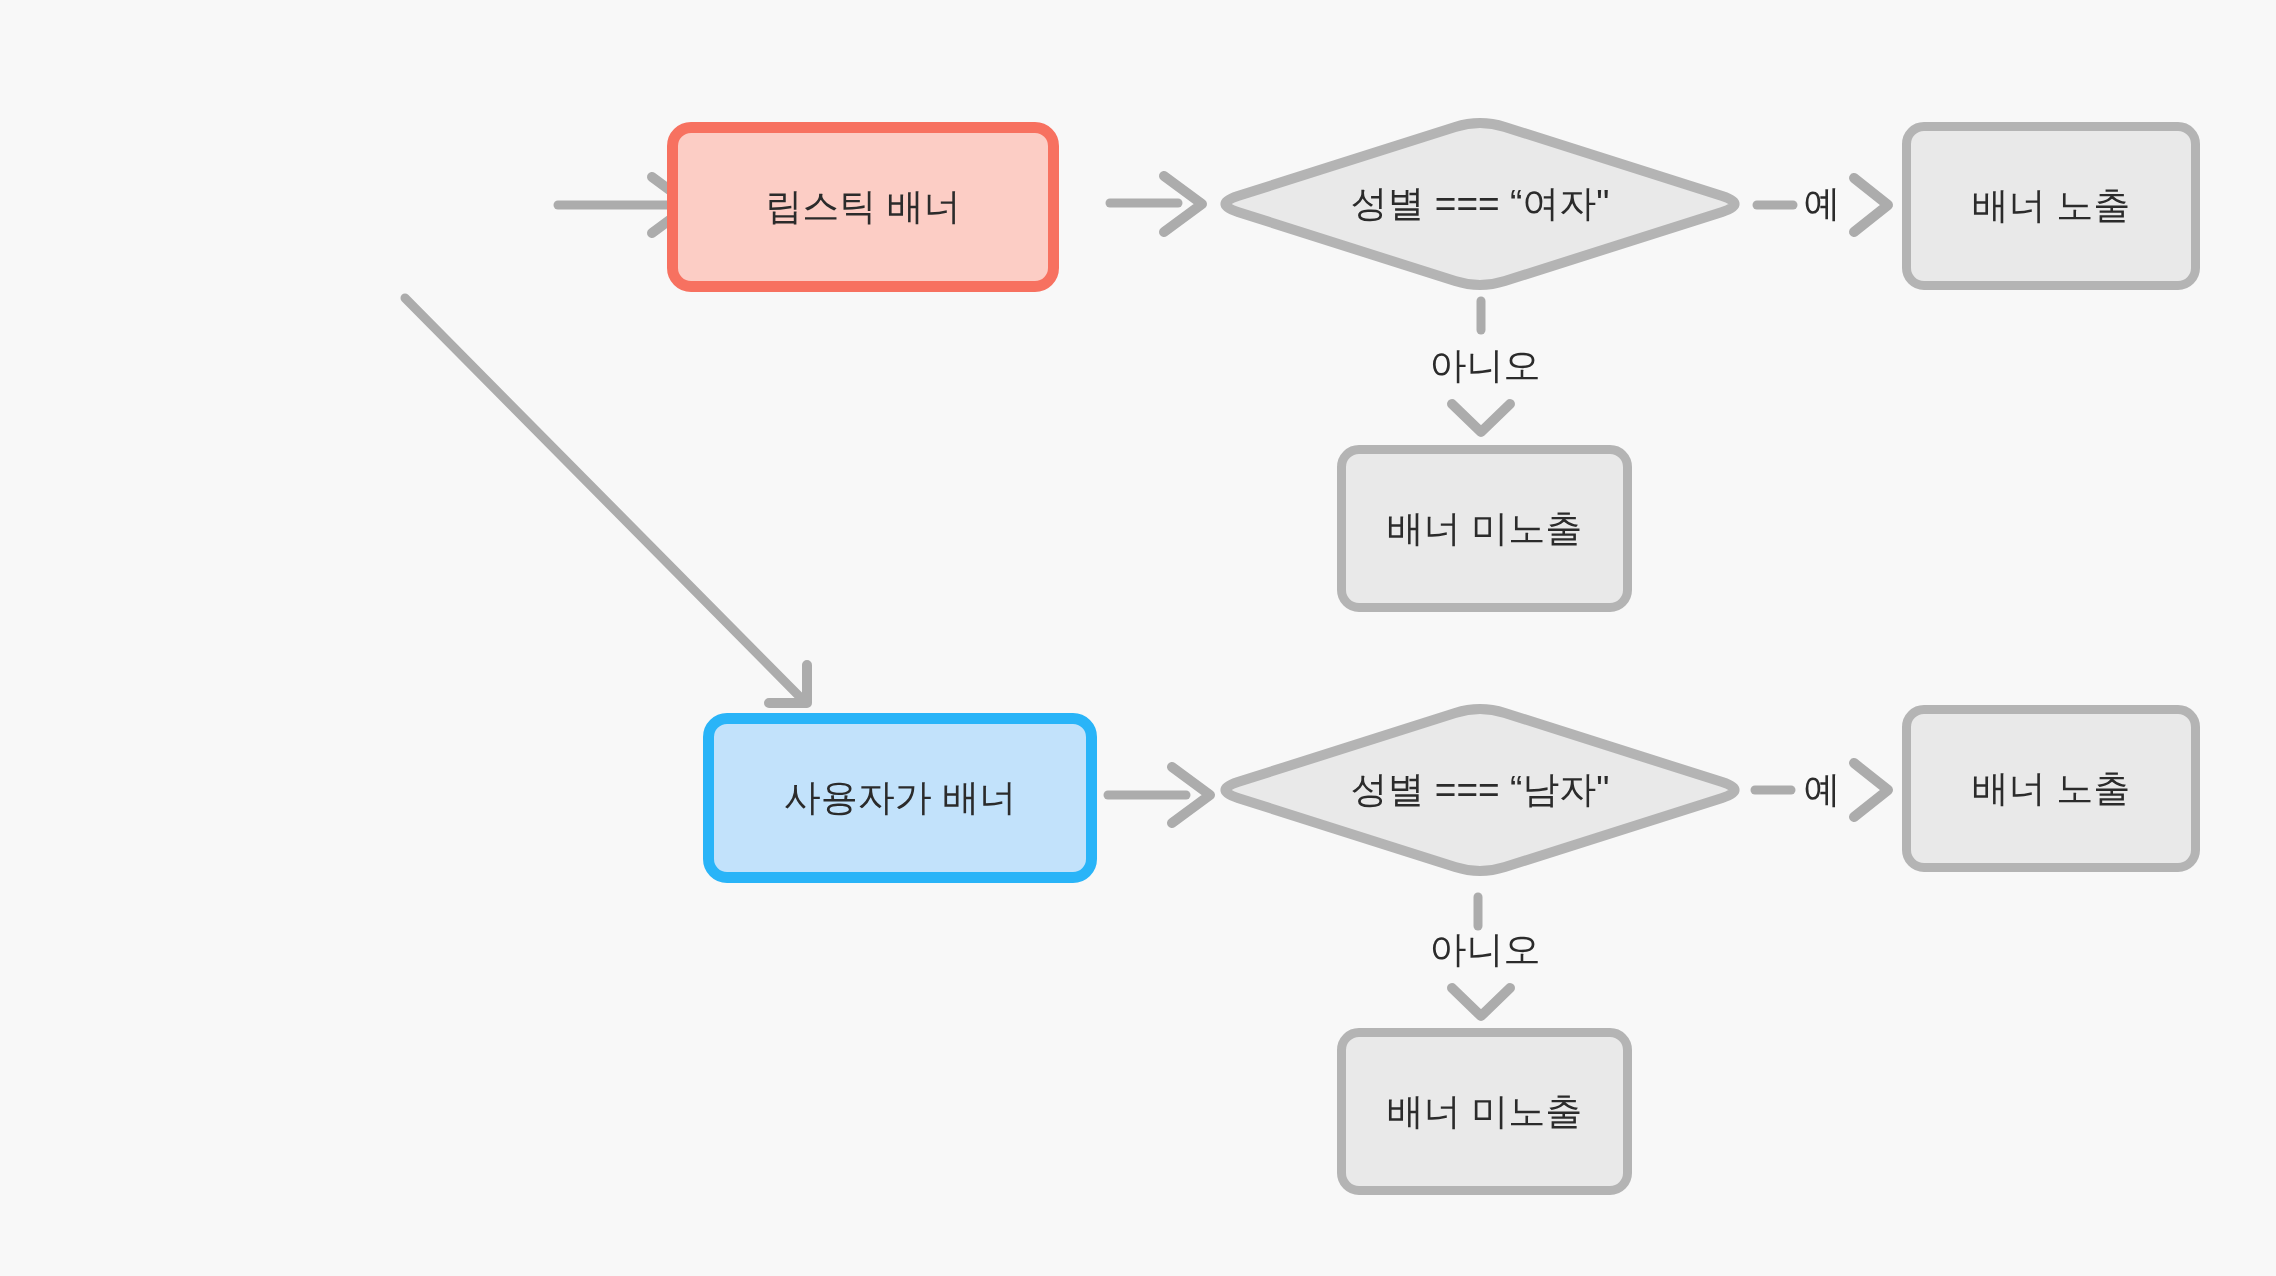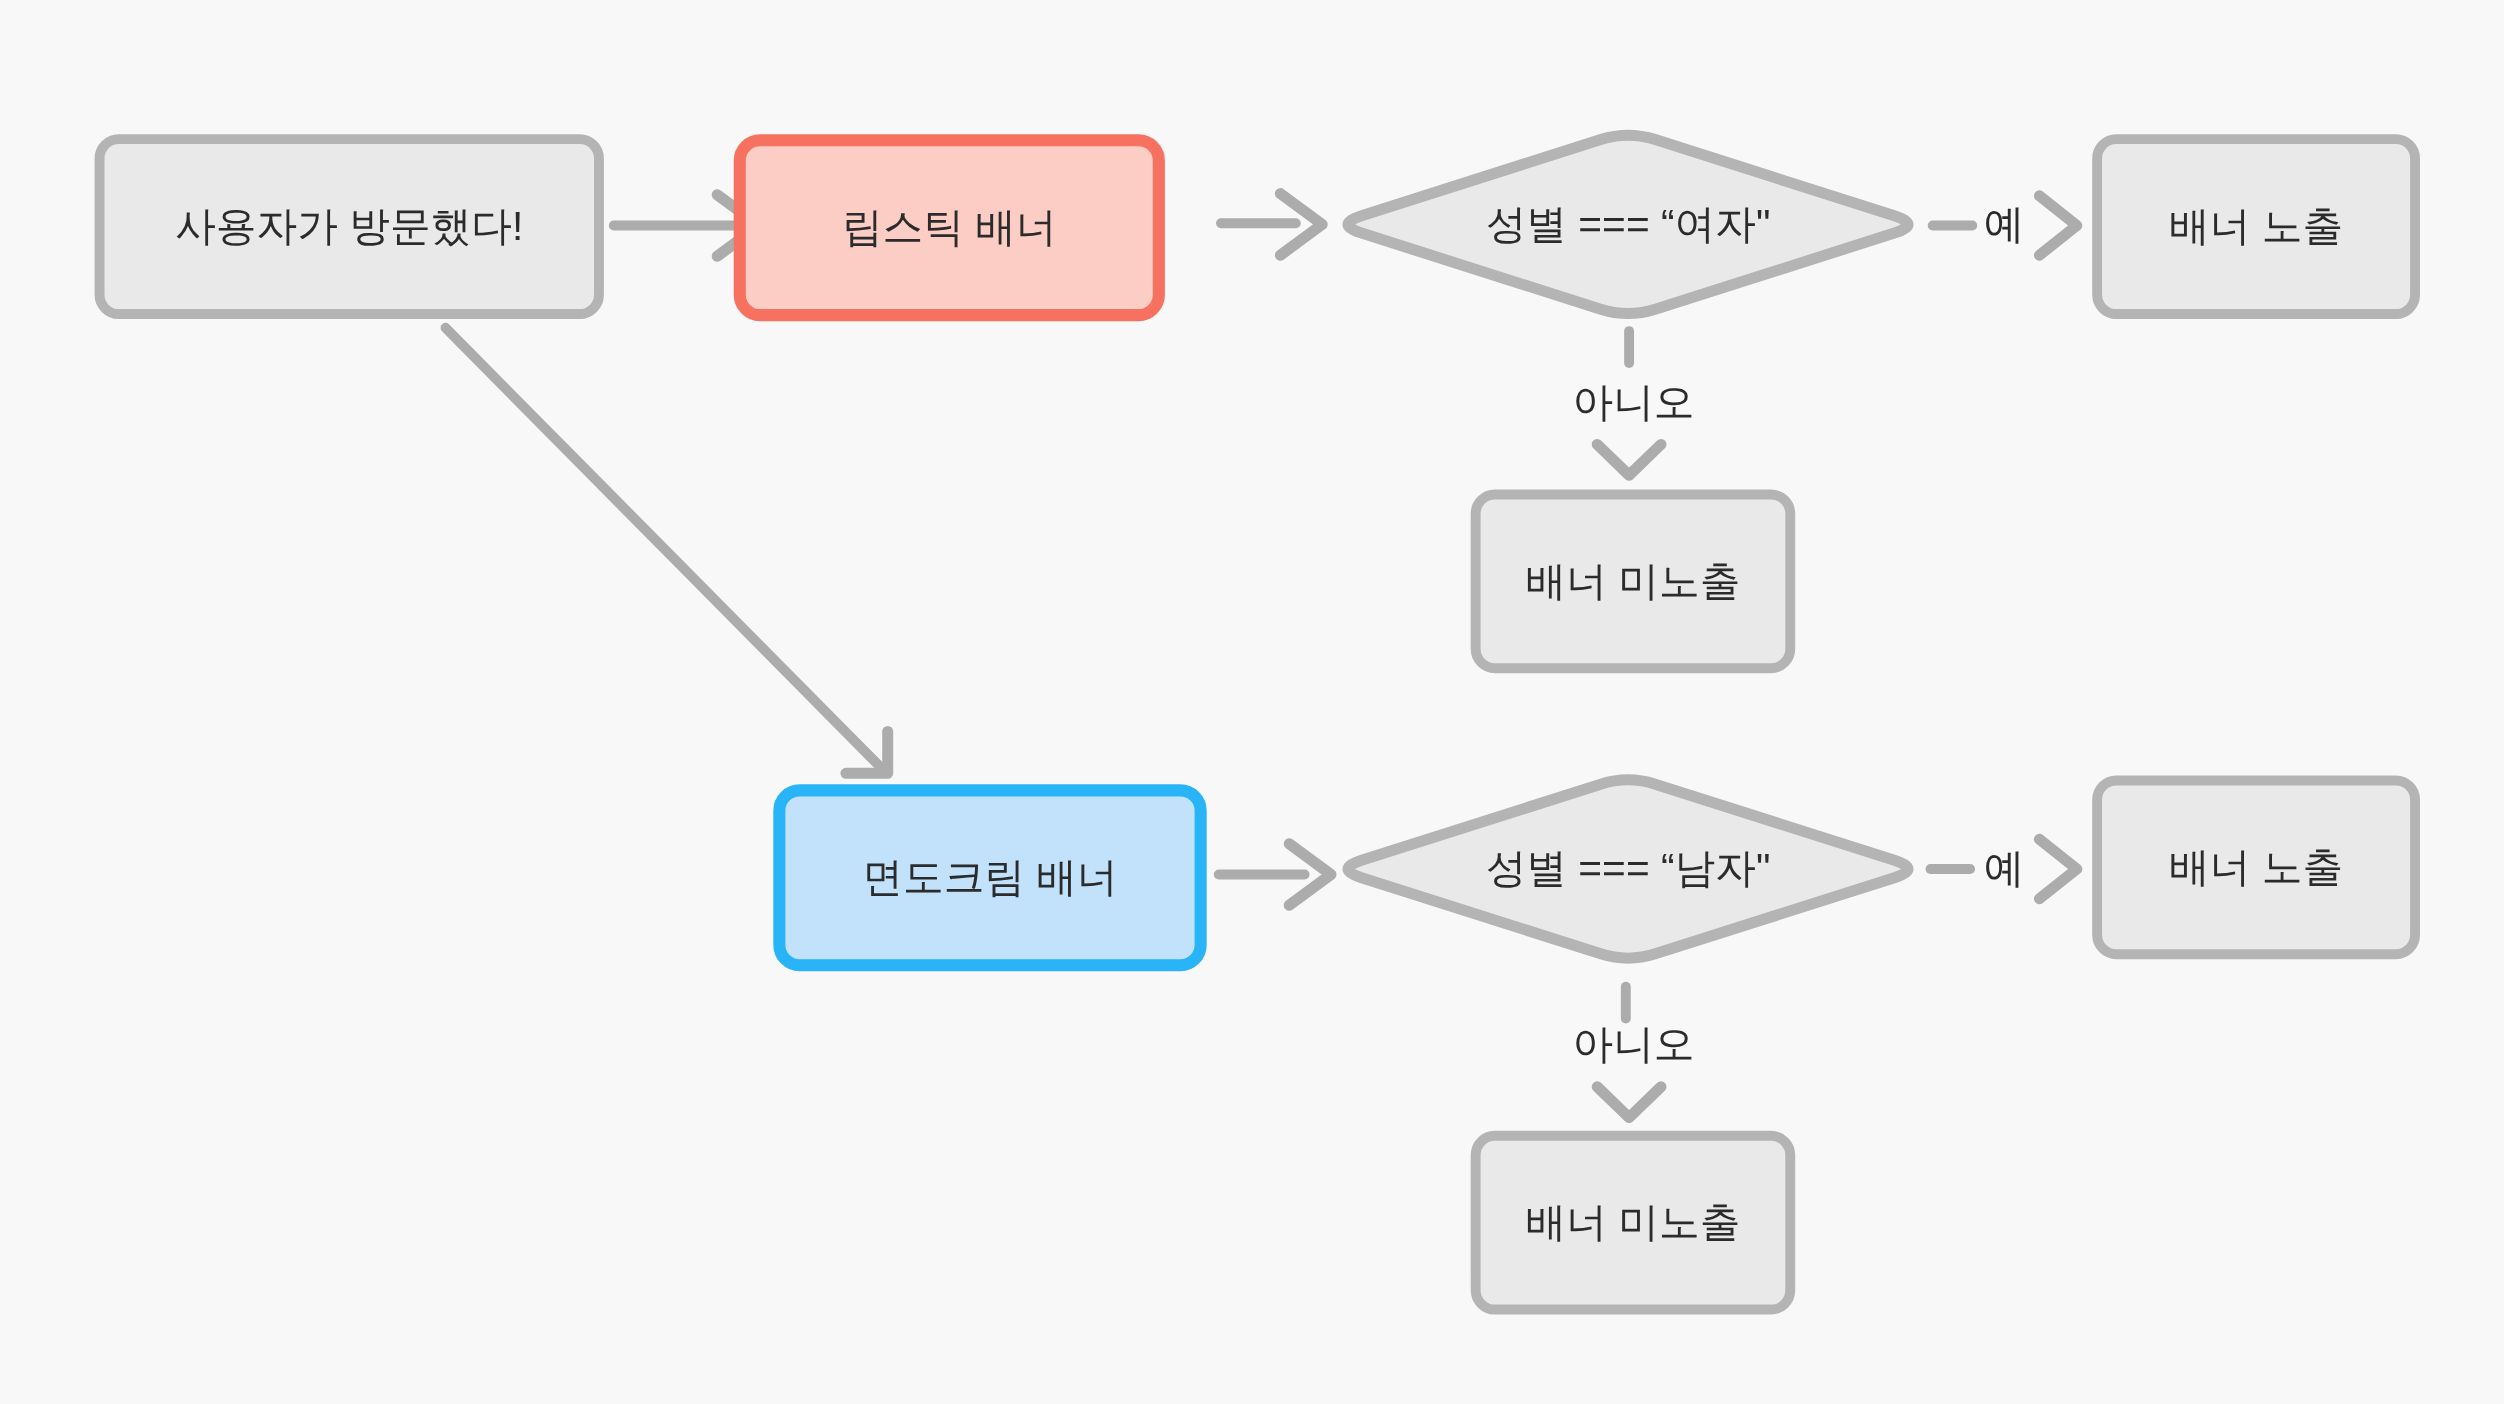--- a/index.html
+++ b/index.html
@@ -87,38 +87,35 @@
 
       <path d="M1478 897 V926"></path>
       <path stroke-width="10" d="M1452 988 L1481 1016 L1510 988"></path>
     </g>
 
     <path fill="#e9e9e9" stroke="#b4b4b4" stroke-width="10" stroke-linejoin="round" d="M1504.8 126.9 L1722.2 196.1 Q1747 204 1722.2 211.9 L1504.8 281.1 Q1480 289 1455.2 281.1 L1237.8 211.9 Q1213 204 1237.8 196.1 L1455.2 126.9 Q1480 119 1504.8 126.9 Z"></path>
 
     <path fill="#e9e9e9" stroke="#b4b4b4" stroke-width="10" stroke-linejoin="round" d="M1504.8 712.9 L1722.2 782.1 Q1747 790 1722.2 797.9 L1504.8 867.1 Q1480 875 1455.2 867.1 L1237.8 797.9 Q1213 790 1237.8 782.1 L1455.2 712.9 Q1480 705 1504.8 712.9 Z"></path>
   </svg>
 
-  <div class="node" style="left:86px; top:122px; width:463px; height:168px;">
-    <span>사용자가 방문했다!</span>
-  </div>
 
   <div class="node red" style="left:667px; top:122px; width:392px; height:170px;">
     <span>립스틱 배너</span>
   </div>
 
   <div class="node" style="left:1902px; top:122px; width:298px; height:168px;">
     <span>배너 노출</span>
   </div>
 
   <div class="node" style="left:1337px; top:445px; width:295px; height:167px;">
     <span>배너 미노출</span>
   </div>
 
   <div class="node blue" style="left:703px; top:713px; width:394px; height:170px;">
-    <span>면도크림 배너</span>
+    <span>사용자가 배너</span>
   </div>
 
   <div class="node" style="left:1902px; top:705px; width:298px; height:167px;">
     <span>배너 노출</span>
   </div>
 
   <div class="node" style="left:1337px; top:1028px; width:295px; height:167px;">
     <span>배너 미노출</span>
   </div>
 

